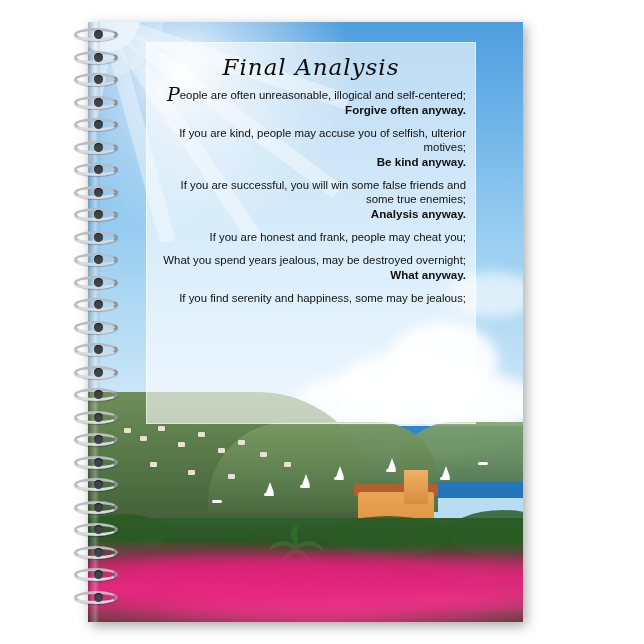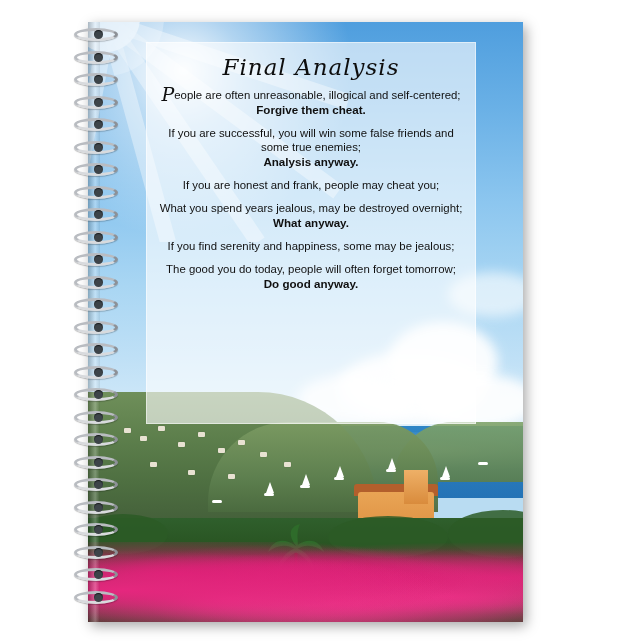--- a/index.html
+++ b/index.html
@@ -227,21 +227,21 @@
     font-family: "DejaVu Serif", serif;
     font-style: italic;
     font-size: 23px;
     color: #0d0d0d;
     letter-spacing: 1px;
   }
   .stanzas {
     padding: 0 10px;
   }
   .stanza {
-    text-align: center;
+    text-align: right;
     margin-bottom: 9px;
     color: #101010;
   }
   .stanza .line1 {
     font-size: 11.4px;
     line-height: 14px;
   }
   .stanza .line2 {
     font-size: 11.6px;
     line-height: 15px;
@@ -382,46 +382,46 @@
     <div class="bush" style="left:240px; top:494px; width:120px; height:42px;"></div>
     <div class="bush" style="left:360px; top:488px; width:110px; height:48px;"></div>
     <div class="flowers"></div>
 
     <div class="poem-panel">
       <div class="poem-title">Final Analysis</div>
       <div class="stanzas">
 
         <div class="stanza dropcap-wrap">
           <div class="line1"><span class="dropcap">P</span><span>eople are often unreasonable, illogical and self-centered;</span></div>
-          <div class="line2">Forgive them cheat.</div>
+          <div class="line2">Forgive often anyway.</div>
         </div>
 
+        <div class="stanza">
+          <div class="line1">If you are kind, people may accuse you of selfish, ulterior motives;</div>
+          <div class="line2">Be kind anyway.</div>
+        </div>
 
         <div class="stanza">
           <div class="line1">If you are successful, you will win some false friends and some true enemies;</div>
           <div class="line2">Analysis anyway.</div>
         </div>
 
         <div class="stanza">
           <div class="line1">If you are honest and frank, people may cheat you;</div>
         </div>
 
         <div class="stanza">
           <div class="line1">What you spend years jealous, may be destroyed overnight;</div>
           <div class="line2">What anyway.</div>
         </div>
 
         <div class="stanza">
           <div class="line1">If you find serenity and happiness, some may be jealous;</div>
         </div>
 
-        <div class="stanza">
-          <div class="line1">The good you do today, people will often forget tomorrow;</div>
-          <div class="line2">Do good anyway.</div>
-        </div>
 
 
 
       </div>
     </div>
 
     <div class="page-edge" style="left:0; top:0; height:600px; width:12px;"></div>
   </div>
 
   <div class="spine" id="spiral">

